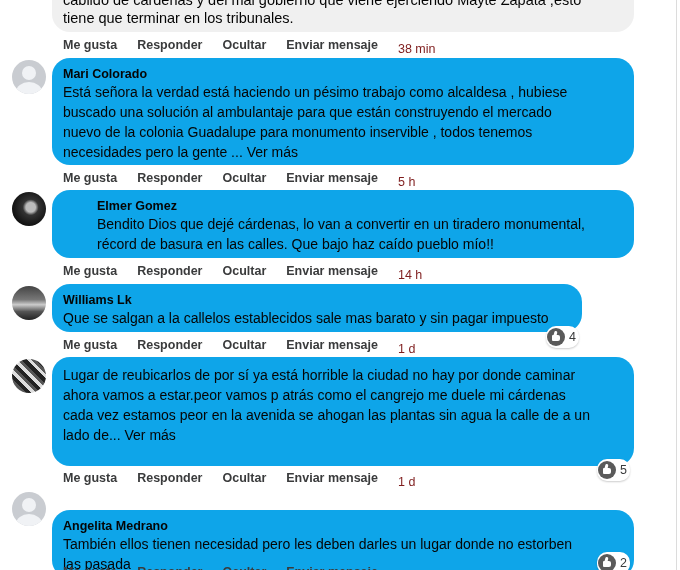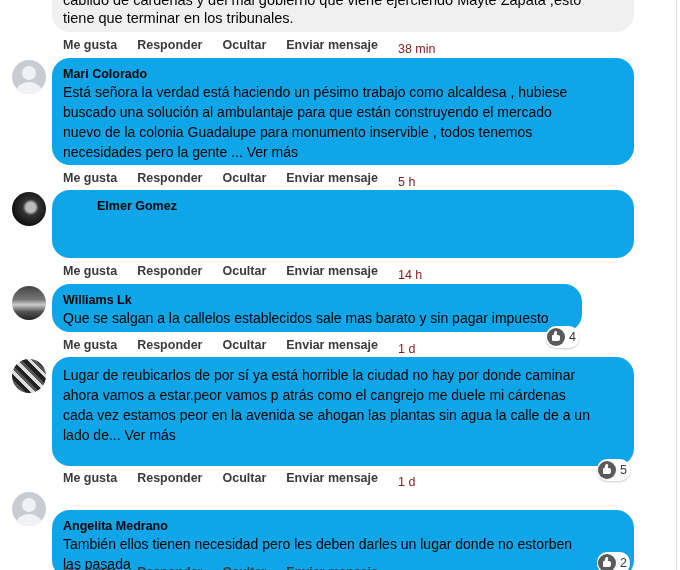--- a/index.html
+++ b/index.html
@@ -95,20 +95,22 @@
     <span class="act">Ocultar</span>
     <span class="act">Enviar mensaje</span>
     <span class="time">5 h</span>
   </div>
 </div>
 
 <div class="comment" style="top:190px;">
   <div class="avatar photo1" style="top:2px;"></div>
   <div class="bubble" style="top:0; width:582px; height:68px;padding-left:45px;">
     <span class="author">Elmer Gomez</span>
+    <span class="text">Bendito Dios que dejé cárdenas, lo van a convertir en un tiradero monumental,
+récord de basura en las calles. Que bajo haz caído pueblo mío!!</span>
   </div>
   <div class="actions" style="top:73px;">
     <span class="act">Me gusta</span>
     <span class="act">Responder</span>
     <span class="act">Ocultar</span>
     <span class="act">Enviar mensaje</span>
     <span class="time">14 h</span>
   </div>
 </div>
 

